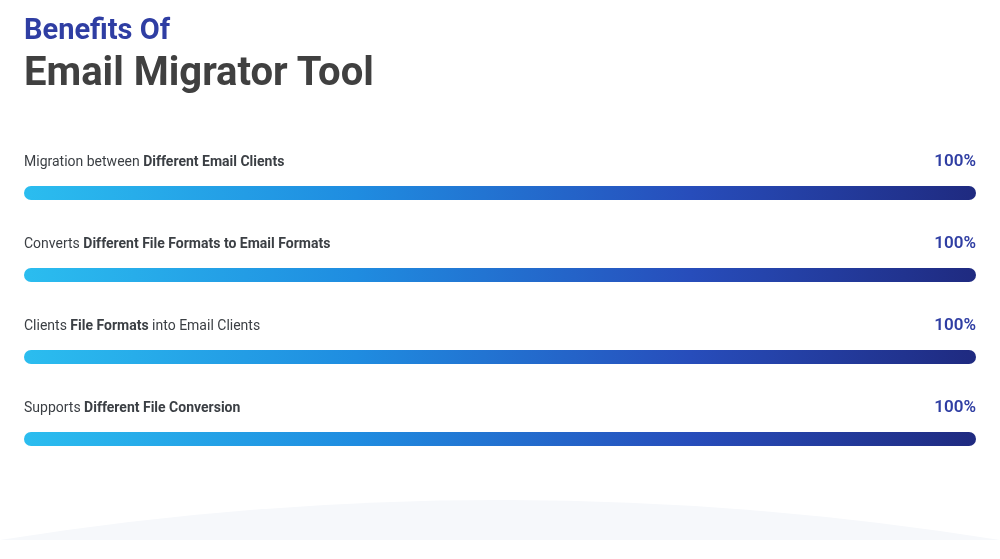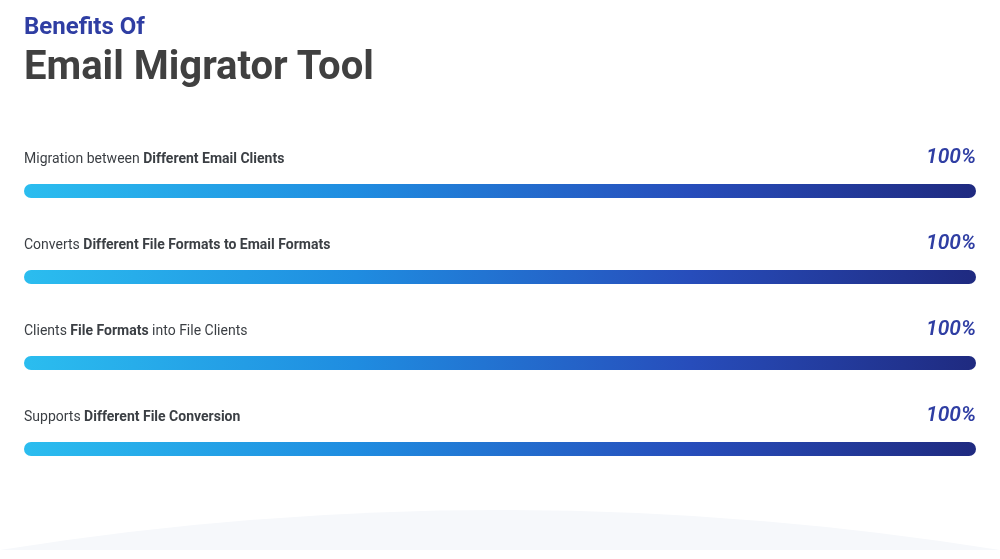--- a/index.html
+++ b/index.html
@@ -6,21 +6,21 @@
     body {
       font-family: -apple-system, BlinkMacSystemFont, "Segoe UI", Roboto, sans-serif;
       background: #ffffff;
       width: 1000px;
       height: 559px;
       padding: 12px 24px 0 24px;
       overflow: hidden;
     }
     .eyebrow {
       color: #2f3ea3;
-      font-size: 24px;
+      font-size: 29px;
       font-weight: 700;
       margin-bottom: 4px;
     }
     .title {
       color: #404040;
       font-size: 40px;
       font-weight: 700;
       line-height: 1.1;
       margin-bottom: 56px;
     }
@@ -34,23 +34,22 @@
       margin-bottom: 16px;
     }
     .benefit-label {
       color: #3b3f44;
       font-size: 14px;
       font-weight: 400;
     }
     .benefit-label .bold { font-weight: 700; }
     .benefit-pct {
       color: #2f3ea3;
-      font-size: 21px;
+      font-size: 17px;
       font-weight: 600;
-      font-style: italic;
     }
     .bar {
       height: 14px;
       border-radius: 7px;
       background: linear-gradient(90deg, #2bbdef 0%, #1f8ce0 35%, #274dbb 70%, #1f2a80 100%);
     }
     .footer-curve {
       position: relative;
       height: 60px;
       margin-top: 4px;
@@ -86,21 +85,21 @@
       <span>Converts </span><span class="bold">Different File Formats to Email Formats</span><span></span>
     </div>
     <div class="benefit-pct">100%</div>
   </div>
   <div class="bar"></div>
 </div>
 
 <div class="benefit">
   <div class="benefit-row">
     <div class="benefit-label">
-      <span>Clients </span><span class="bold">File Formats</span><span> into File Clients</span>
+      <span>Clients </span><span class="bold">File Formats</span><span> into Email Clients</span>
     </div>
     <div class="benefit-pct">100%</div>
   </div>
   <div class="bar"></div>
 </div>
 
 <div class="benefit">
   <div class="benefit-row">
     <div class="benefit-label">
       <span>Supports </span><span class="bold">Different File Conversion</span><span></span>

